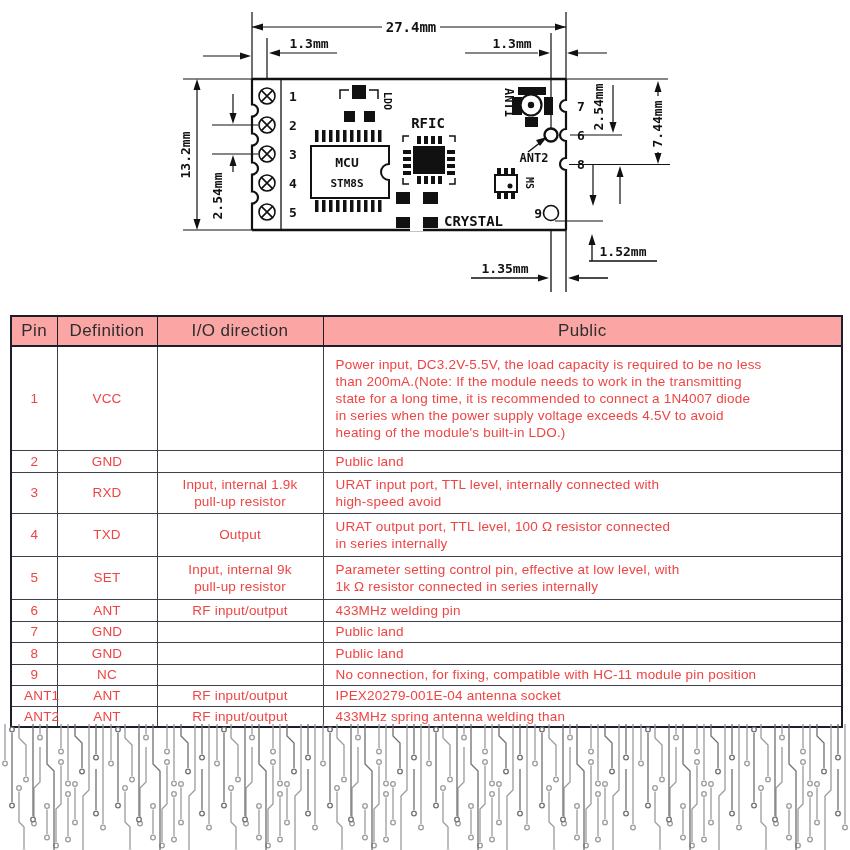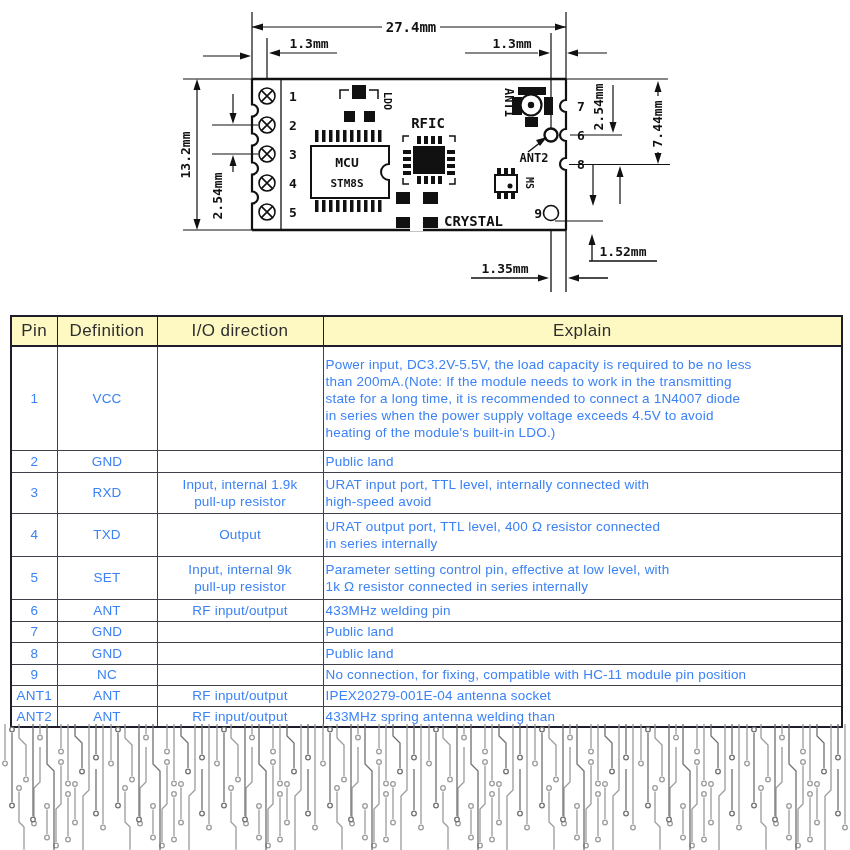--- a/index.html
+++ b/index.html
@@ -7,24 +7,24 @@
         font-family:"Liberation Sans",sans-serif;color:#3a3a3a;}
   
   #drawing{position:absolute;left:0;top:0;width:850px;height:312px;}
   #drawing text{fill:#111;font-family:"DejaVu Sans Mono",monospace;font-weight:bold;}
   .dimtxt{font-size:13px;}
   .bigdim{font-size:14px;}
   .pinnum{font-size:13px;}
   
   table.pins{position:absolute;left:10px;top:315px;width:833px;border-collapse:collapse;
              table-layout:fixed;border:2px solid #1d1d2b;}
-  table.pins th{background:#fef9c3;font-weight:normal;font-size:17px;color:#2e2e2e;
+  table.pins th{background:#fca5a5;font-weight:normal;font-size:17px;color:#2e2e2e;
                 border:1px solid #1d1d2b;border-bottom:2px solid #1d1d2b;letter-spacing:.4px;}
-  table.pins td{border:1px solid #40404b;font-size:13.5px;line-height:17px;color:#3b82f6;
-                letter-spacing:.2px;padding:1px 2px;}
+  table.pins td{border:1px solid #40404b;font-size:13.5px;line-height:17px;color:#ef4444;
+                letter-spacing:.2px;padding:1px 12px;}
   td.c{text-align:center;white-space:pre-line;}
   td.explain{text-align:left;padding-left:8px;padding-right:4px;white-space:pre-line;}
   
   #pcbdeco{position:absolute;left:0;top:724px;width:850px;height:126px;}
 </style>
 </head>
 <body>
 
 <div id="page">
 
@@ -237,21 +237,21 @@
         <col style="width:46px">
         <col style="width:100px">
         <col style="width:166px">
         <col>
       </colgroup>
     <tbody>
         <tr style="height:30px">
       <th>Pin</th>
       <th>Definition</th>
       <th>I/O direction</th>
-      <th>Explain</th>
+      <th>Public</th>
     </tr>
     <tr style="height:104px">
       <td class="c">1</td>
       <td class="c">VCC</td>
       <td class="c"></td>
       <td class="explain">Power input, DC3.2V-5.5V, the load capacity is required to be no less
 than 200mA.(Note: If the module needs to work in the transmitting
 state for a long time, it is recommended to connect a 1N4007 diode
 in series when the power supply voltage exceeds 4.5V to avoid
 heating of the module's built-in LDO.)</td>
@@ -267,21 +267,21 @@
       <td class="c">RXD</td>
       <td class="c">Input, internal 1.9k
 pull-up resistor</td>
       <td class="explain">URAT input port, TTL level, internally connected with
 high-speed avoid</td>
     </tr>
     <tr style="height:43px">
       <td class="c">4</td>
       <td class="c">TXD</td>
       <td class="c">Output</td>
-      <td class="explain">URAT output port, TTL level, 400 Ω resistor connected
+      <td class="explain">URAT output port, TTL level, 100 Ω resistor connected
 in series internally</td>
     </tr>
     <tr style="height:43px">
       <td class="c">5</td>
       <td class="c">SET</td>
       <td class="c">Input, internal 9k
 pull-up resistor</td>
       <td class="explain">Parameter setting control pin, effective at low level, with
 1k Ω resistor connected in series internally</td>
     </tr>

